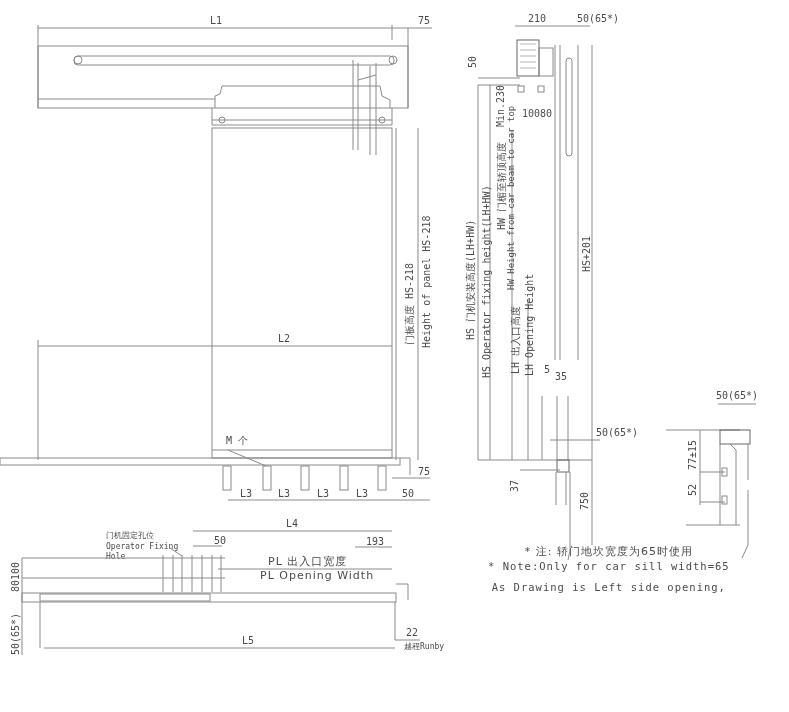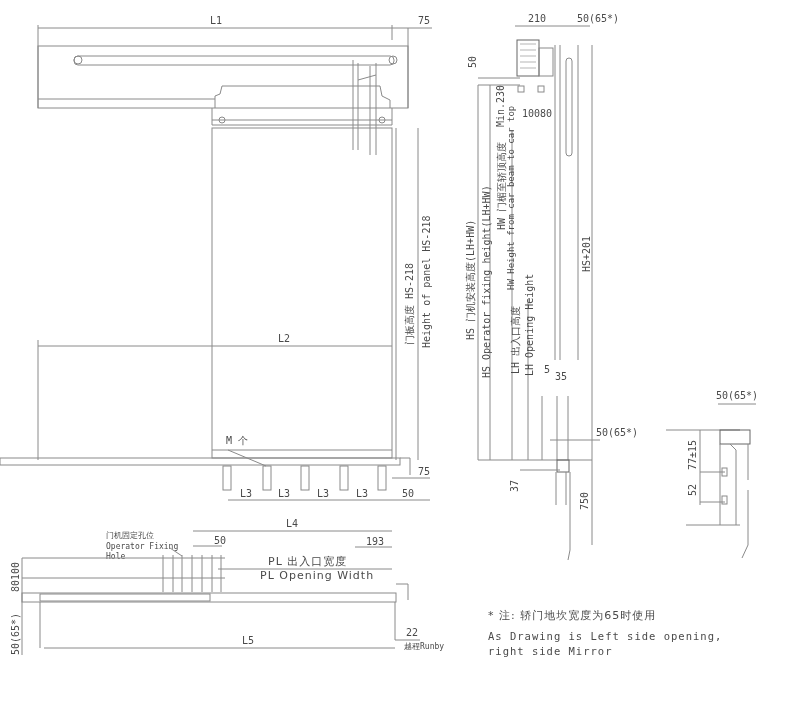--- a/index.html
+++ b/index.html
@@ -4,21 +4,21 @@
 <style>
   html, body { margin: 0; padding: 0; background: #ffffff; }
   body { width: 789px; height: 712px; position: relative; overflow: hidden; font-family: "DejaVu Sans Mono", "Liberation Mono", monospace; color: #555; }
   svg { position: absolute; left: 0; top: 0; }
   .ln { stroke: #8a8a8a; stroke-width: 1; fill: none; }
   .lt { stroke: #b5b5b5; stroke-width: 1; fill: none; }
   .dk { stroke: #666; stroke-width: 1; fill: none; }
   .txt { fill: #4a4a4a; font-family: "DejaVu Sans Mono", "Liberation Mono", monospace; font-size: 10px; }
   .txts { fill: #4a4a4a; font-family: "DejaVu Sans Mono", "Liberation Mono", monospace; font-size: 8px; }
   .txtl { fill: #4a4a4a; font-family: "DejaVu Sans", "Liberation Sans", sans-serif; font-size: 11px; letter-spacing: 1px; }
-  .notes { position: absolute; left: 488px; top: 608px; font-size: 10.5px; letter-spacing: 1px; color: #4a4a4a; line-height: 15px; }
+  .notes { position: absolute; left: 488px; top: 544px; font-size: 10.5px; letter-spacing: 1px; color: #4a4a4a; line-height: 15px; text-align: center; }
   .notes div { white-space: nowrap; }
   .notes .cn { font-family: "DejaVu Sans", "Liberation Sans", sans-serif; font-size: 11px; }
   .gap { height: 6px; }
 </style>
 </head>
 <body>
 
 <svg width="789" height="712" viewBox="0 0 789 712">
 
   <g>
@@ -200,16 +200,16 @@
 
     <line class="ln" x1="22" y1="558" x2="22" y2="655"></line>
     <text class="txt" transform="translate(19,580) rotate(-90)">100</text>
     <text class="txt" transform="translate(19,592) rotate(-90)">80</text>
     <text class="txt" transform="translate(19,655) rotate(-90)">50(65*)</text>
   </g>
 </svg>
 
 <div class="notes">
   <div class="cn">* 注: 轿门地坎宽度为65时使用</div>
+  <div>* Note:Only for car sill width=65</div>
   <div class="gap"></div>
   <div>As Drawing is Left side opening,</div>
-  <div>right side Mirror</div>
 </div>
 
 </body></html>

